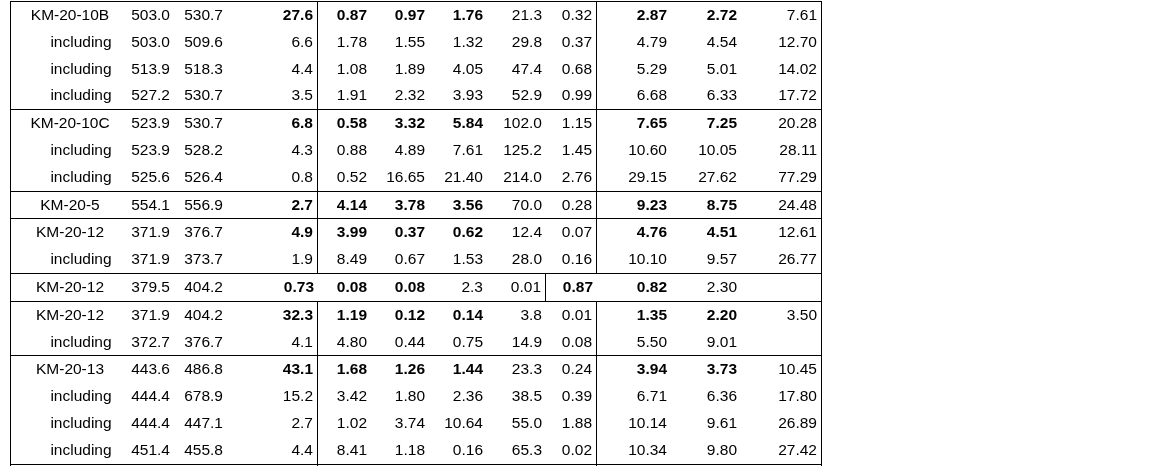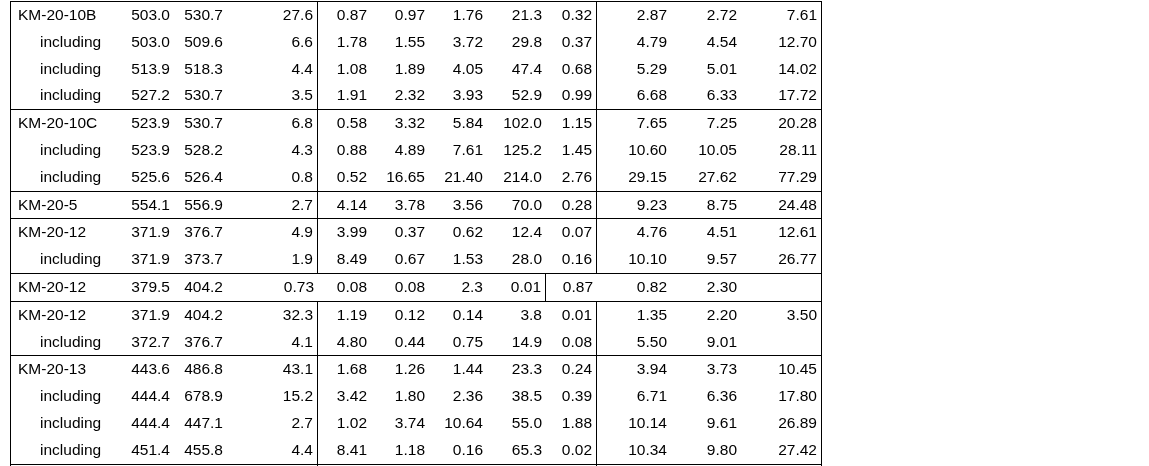--- a/index.html
+++ b/index.html
@@ -36,31 +36,31 @@
     height: 26.8px;
     line-height: 26.8px;
     white-space: nowrap;
     overflow: hidden;
   }
   .cell.num {
     text-align: right;
     padding-right: 4px;
   }
   .cell.hole {
-    text-align: left;
+    text-align: center;
     padding-left: 7px;
   }
   .row.sub .cell.hole {
     padding-left: 29px;
   }
   .cell.vline {
     border-right: 1px solid #000;
   }
   .row.main .cell.bold {
-    font-weight: normal;
+    font-weight: bold;
   }
   .sliver {
     display: grid;
     grid-template-columns: 111px 52px 53px 91px 53px 58px 58px 59px 51px 74px 70px 80px;
     height: 4px;
   }
   .sliver .cell { height: 4px; line-height: 4px; }
 </style>
 </head>
 <body>
@@ -81,21 +81,21 @@
         <div class="cell num bold">2.72</div>
         <div class="cell num">7.61</div>
       </div>
       <div class="row sub">
         <div class="cell hole">including</div>
         <div class="cell num">503.0</div>
         <div class="cell num">509.6</div>
         <div class="cell num vline bold">6.6</div>
         <div class="cell num bold">1.78</div>
         <div class="cell num bold">1.55</div>
-        <div class="cell num bold">3.72</div>
+        <div class="cell num bold">1.32</div>
         <div class="cell num">29.8</div>
         <div class="cell num vline">0.37</div>
         <div class="cell num bold">4.79</div>
         <div class="cell num bold">4.54</div>
         <div class="cell num">12.70</div>
       </div>
       <div class="row sub">
         <div class="cell hole">including</div>
         <div class="cell num">513.9</div>
         <div class="cell num">518.3</div>

